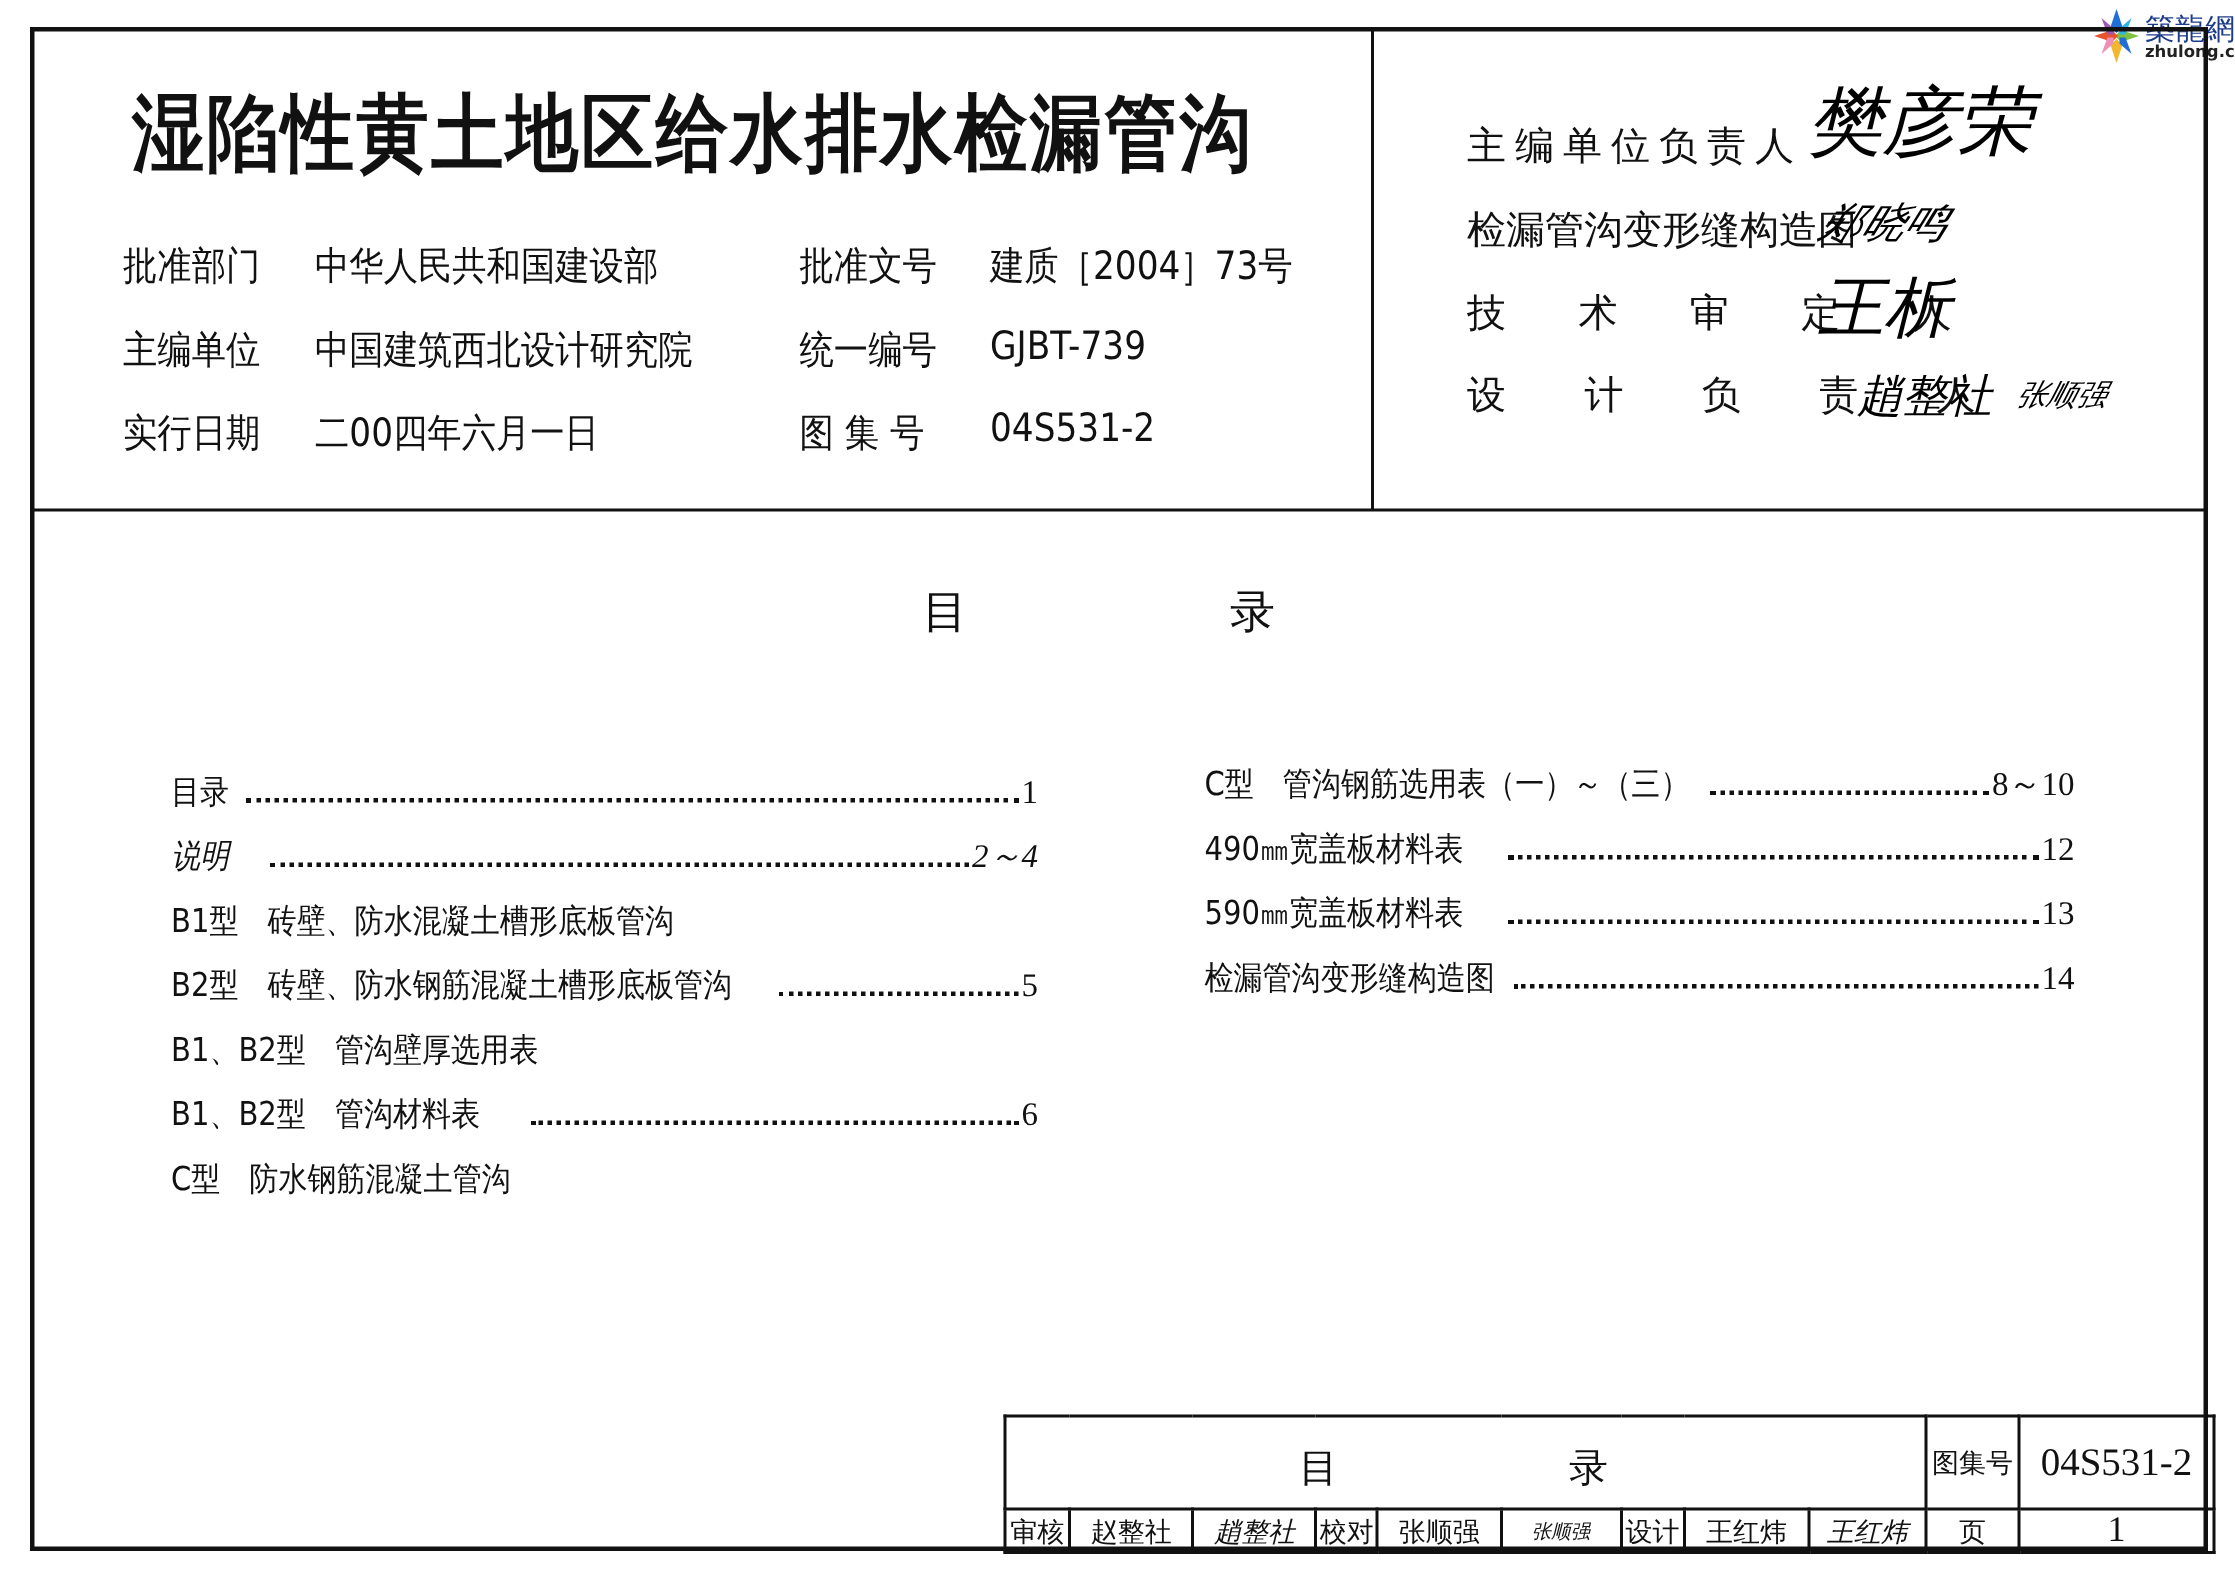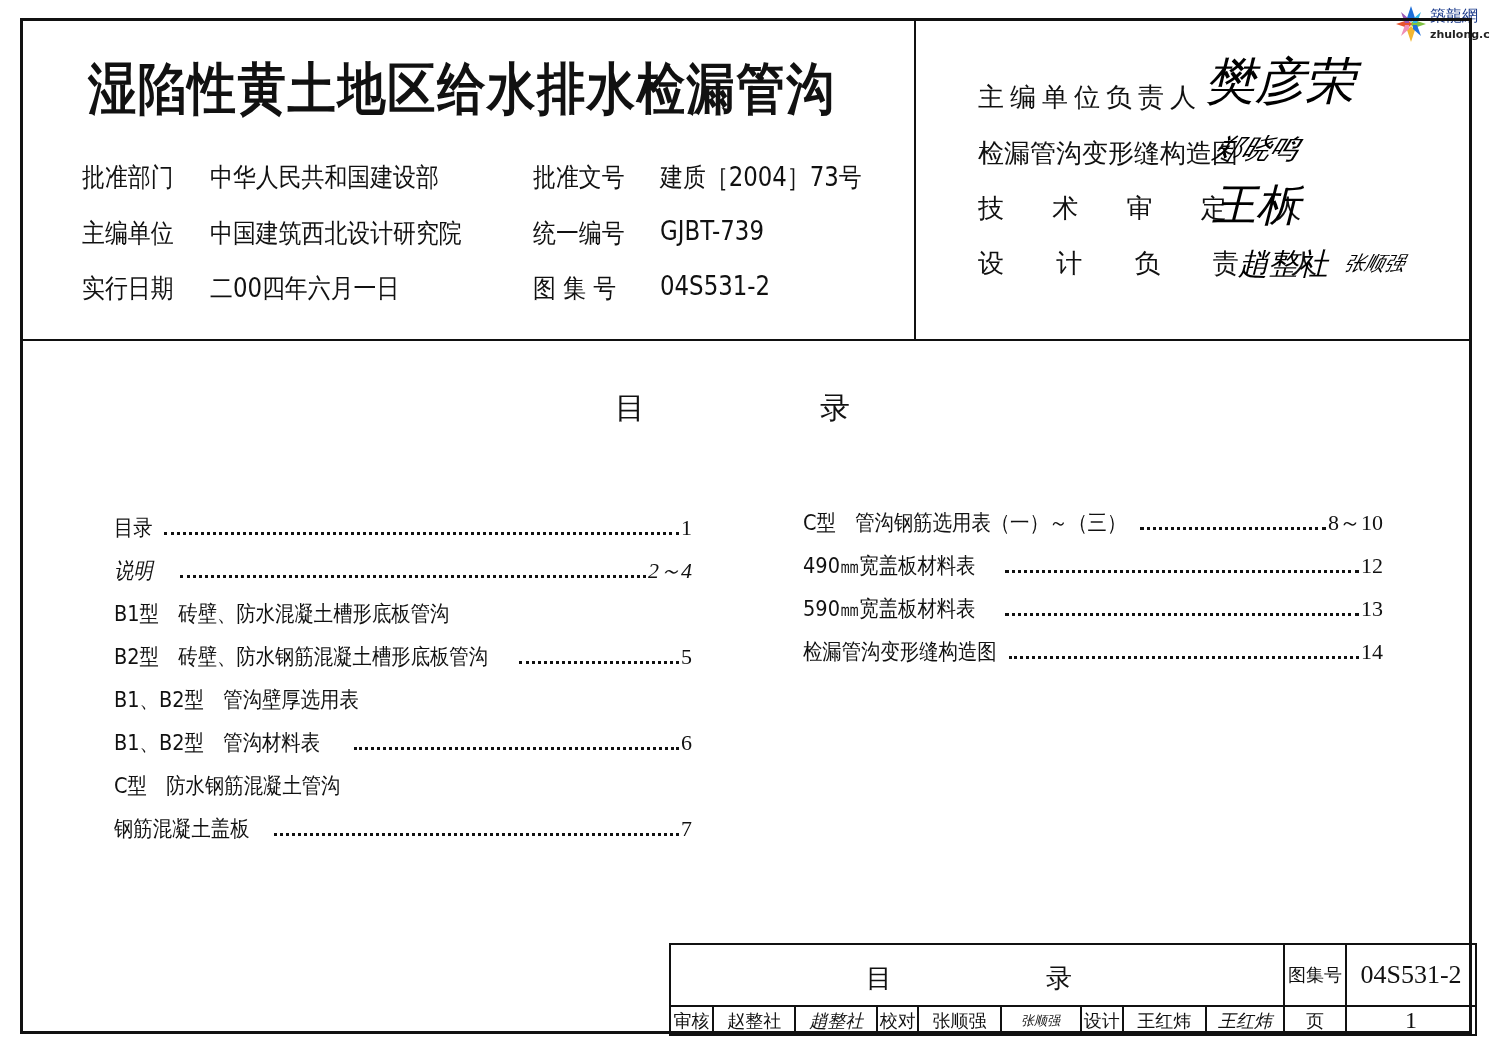--- a/index.html
+++ b/index.html
@@ -34,21 +34,21 @@
   <svg width="34" height="42" viewBox="0 0 34 42" style="position:absolute;left:0;top:2px;">
     <polygon points="17,2 21,14 17,18 13,14" fill="#1e6fd9"></polygon>
     <polygon points="32,20 20,24 16,20 20,16" fill="#7fc241"></polygon>
     <polygon points="17,38 13,26 17,22 21,26" fill="#f2b630"></polygon>
     <polygon points="2,20 14,16 18,20 14,24" fill="#e8532f"></polygon>
     <polygon points="7,8 15,15 15,19 11,19" fill="#9b59b6"></polygon>
     <polygon points="27,8 19,15 19,19 23,19" fill="#2fb5e8"></polygon>
     <polygon points="7,32 15,25 15,21 11,21" fill="#ef8fb8"></polygon>
     <polygon points="27,32 19,25 19,21 23,21" fill="#1e6fd9"></polygon>
   </svg>
-  <span class="abs" style="left:36px;top:4px;font-size:16px;color:#1b3a8a;font-family:Liberation Mono, monospace;">築龍網</span>
+  <span class="abs" style="left:36px;top:4px;font-size:20px;color:#1b3a8a;font-family:Liberation Mono, monospace;">築龍網</span>
   <span class="abs" style="left:36px;top:26px;font-size:11px;font-weight:bold;color:#222;font-family:'DejaVu Sans',sans-serif;">zhulong.com</span>
 </div>
 
 <div class="abs frame"></div>
 <div class="abs vline" style="left:914px;top:20px;height:320px;"></div>
 <div class="abs hline" style="left:22px;top:339px;width:1450px;"></div>
 
 <div class="abs title">湿陷性黄土地区给水排水检漏管沟</div>
 
 <div class="abs meta-label" style="left:82px;top:160px;">批准部门</div>
@@ -101,25 +101,20 @@
       <span class="t">B1、B2型　管沟壁厚选用表</span>
     </div>
   <div class="toc-item" style="margin-bottom:13px;">
       <span class="t">B1、B2型　管沟材料表</span>
       <span class="dots"></span>
       <span class="p">6</span>
     </div>
   <div class="toc-item" style="margin-bottom:13px;">
       <span class="t">C型　防水钢筋混凝土管沟</span>
     </div>
-  <div class="toc-item" style="margin-bottom:13px;">
-      <span class="t">钢筋混凝土盖板</span>
-      <span class="dots"></span>
-      <span class="p">7</span>
-    </div>
 </div>
 
 <div class="abs" style="left:803px;top:508px;width:580px;">
   <div class="toc-item" style="margin-bottom:13px;">
       <span class="t">C型　管沟钢筋选用表（一）～（三）</span>
       <span class="dots" style="margin-left:-30px;"></span>
       <span class="p">8～10</span>
     </div>
   <div class="toc-item" style="margin-bottom:13px;">
       <span class="t">490㎜宽盖板材料表</span>

